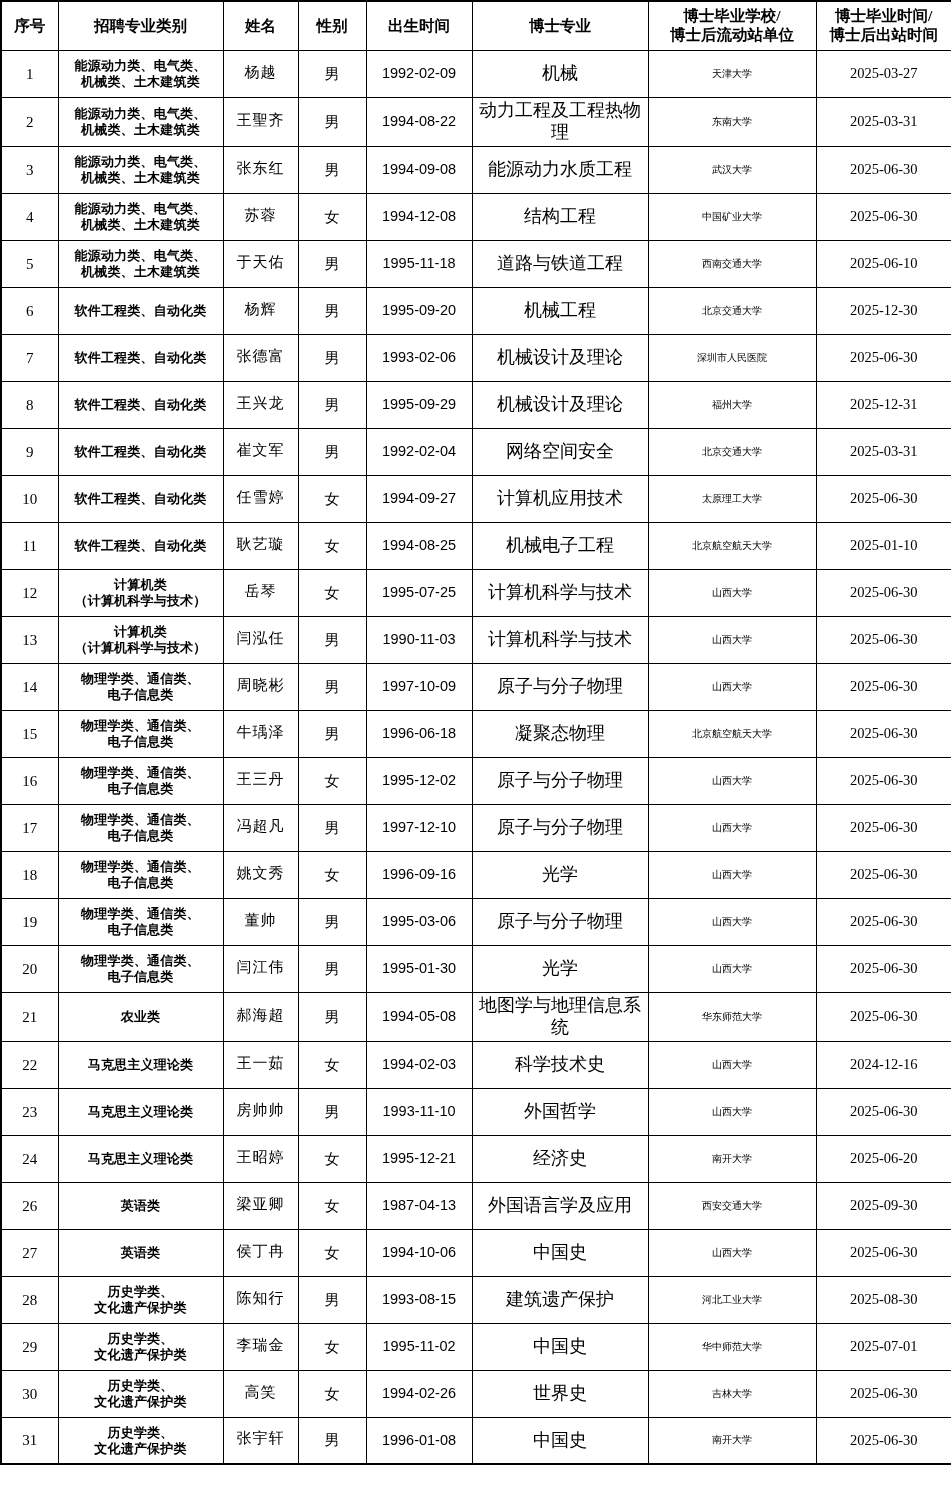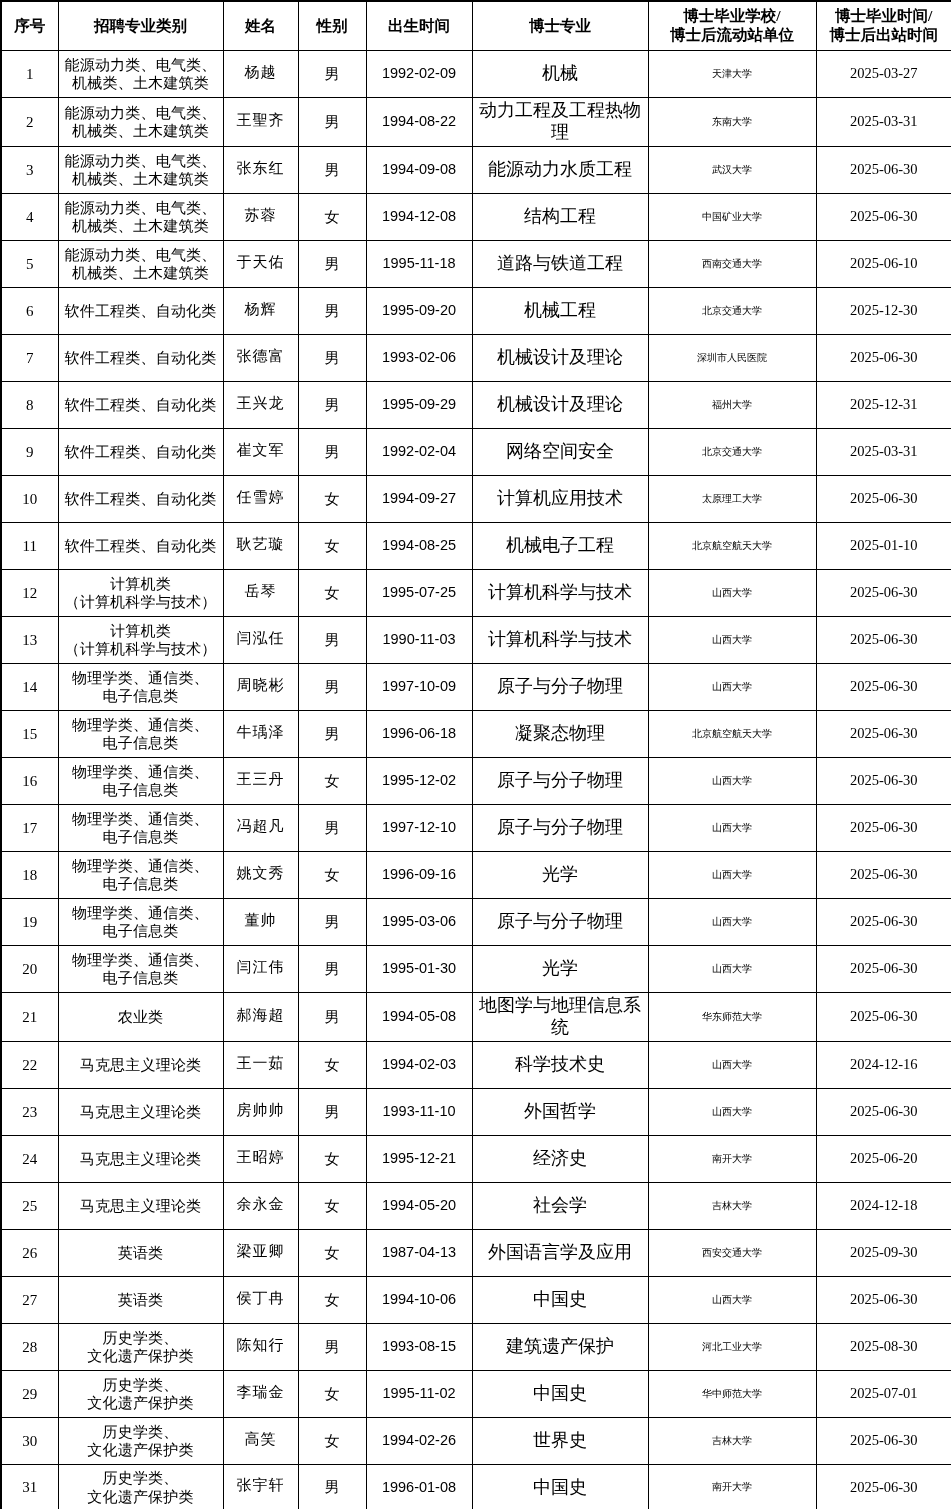--- a/index.html
+++ b/index.html
@@ -46,21 +46,21 @@
   col.c-index  { width: 57px; }
   col.c-cat    { width: 165px; }
   col.c-name   { width: 75px; }
   col.c-gender { width: 68px; }
   col.c-birth  { width: 106px; }
   col.c-major  { width: 176px; }
   col.c-school { width: 168px; }
   col.c-grad   { width: 136px; }
 
   td.index-cell  { font-size: 15px; }
-  td.cat-cell    { font-size: 15px; letter-spacing: 0.2px; }
+  td.cat-cell    { font-size: 13px; letter-spacing: 0.2px; font-weight: bold; }
   td.name-cell   { font-size: 15px; letter-spacing: 1px; font-family: Liberation Mono, monospace; }
   td.gender-cell { font-size: 15px; }
   td.birth-cell  { font-size: 14.5px; font-family: Liberation Sans, sans-serif; }
   td.major-cell  { font-size: 18px; }
   td.school-cell { font-size: 10px; }
   td.grad-cell   { font-size: 14.5px; }
   .hdr-line { display: block; }
 </style>
 </head>
 <body>
@@ -391,32 +391,20 @@
           <span class="hdr-line">马克思主义理论类</span>
         </td>
         <td class="name-cell">王昭婷</td>
         <td class="gender-cell">女</td>
         <td class="birth-cell">1995-12-21</td>
         <td class="major-cell">经济史</td>
         <td class="school-cell">南开大学</td>
         <td class="grad-cell">2025-06-20</td>
       </tr>
       <tr>
-        <td class="index-cell">25</td>
-        <td class="cat-cell">
-          <span class="hdr-line">马克思主义理论类</span>
-        </td>
-        <td class="name-cell">余永金</td>
-        <td class="gender-cell">女</td>
-        <td class="birth-cell">1994-05-20</td>
-        <td class="major-cell">社会学</td>
-        <td class="school-cell">吉林大学</td>
-        <td class="grad-cell">2024-12-18</td>
-      </tr>
-      <tr>
         <td class="index-cell">26</td>
         <td class="cat-cell">
           <span class="hdr-line">英语类</span>
         </td>
         <td class="name-cell">梁亚卿</td>
         <td class="gender-cell">女</td>
         <td class="birth-cell">1987-04-13</td>
         <td class="major-cell">外国语言学及应用</td>
         <td class="school-cell">西安交通大学</td>
         <td class="grad-cell">2025-09-30</td>

